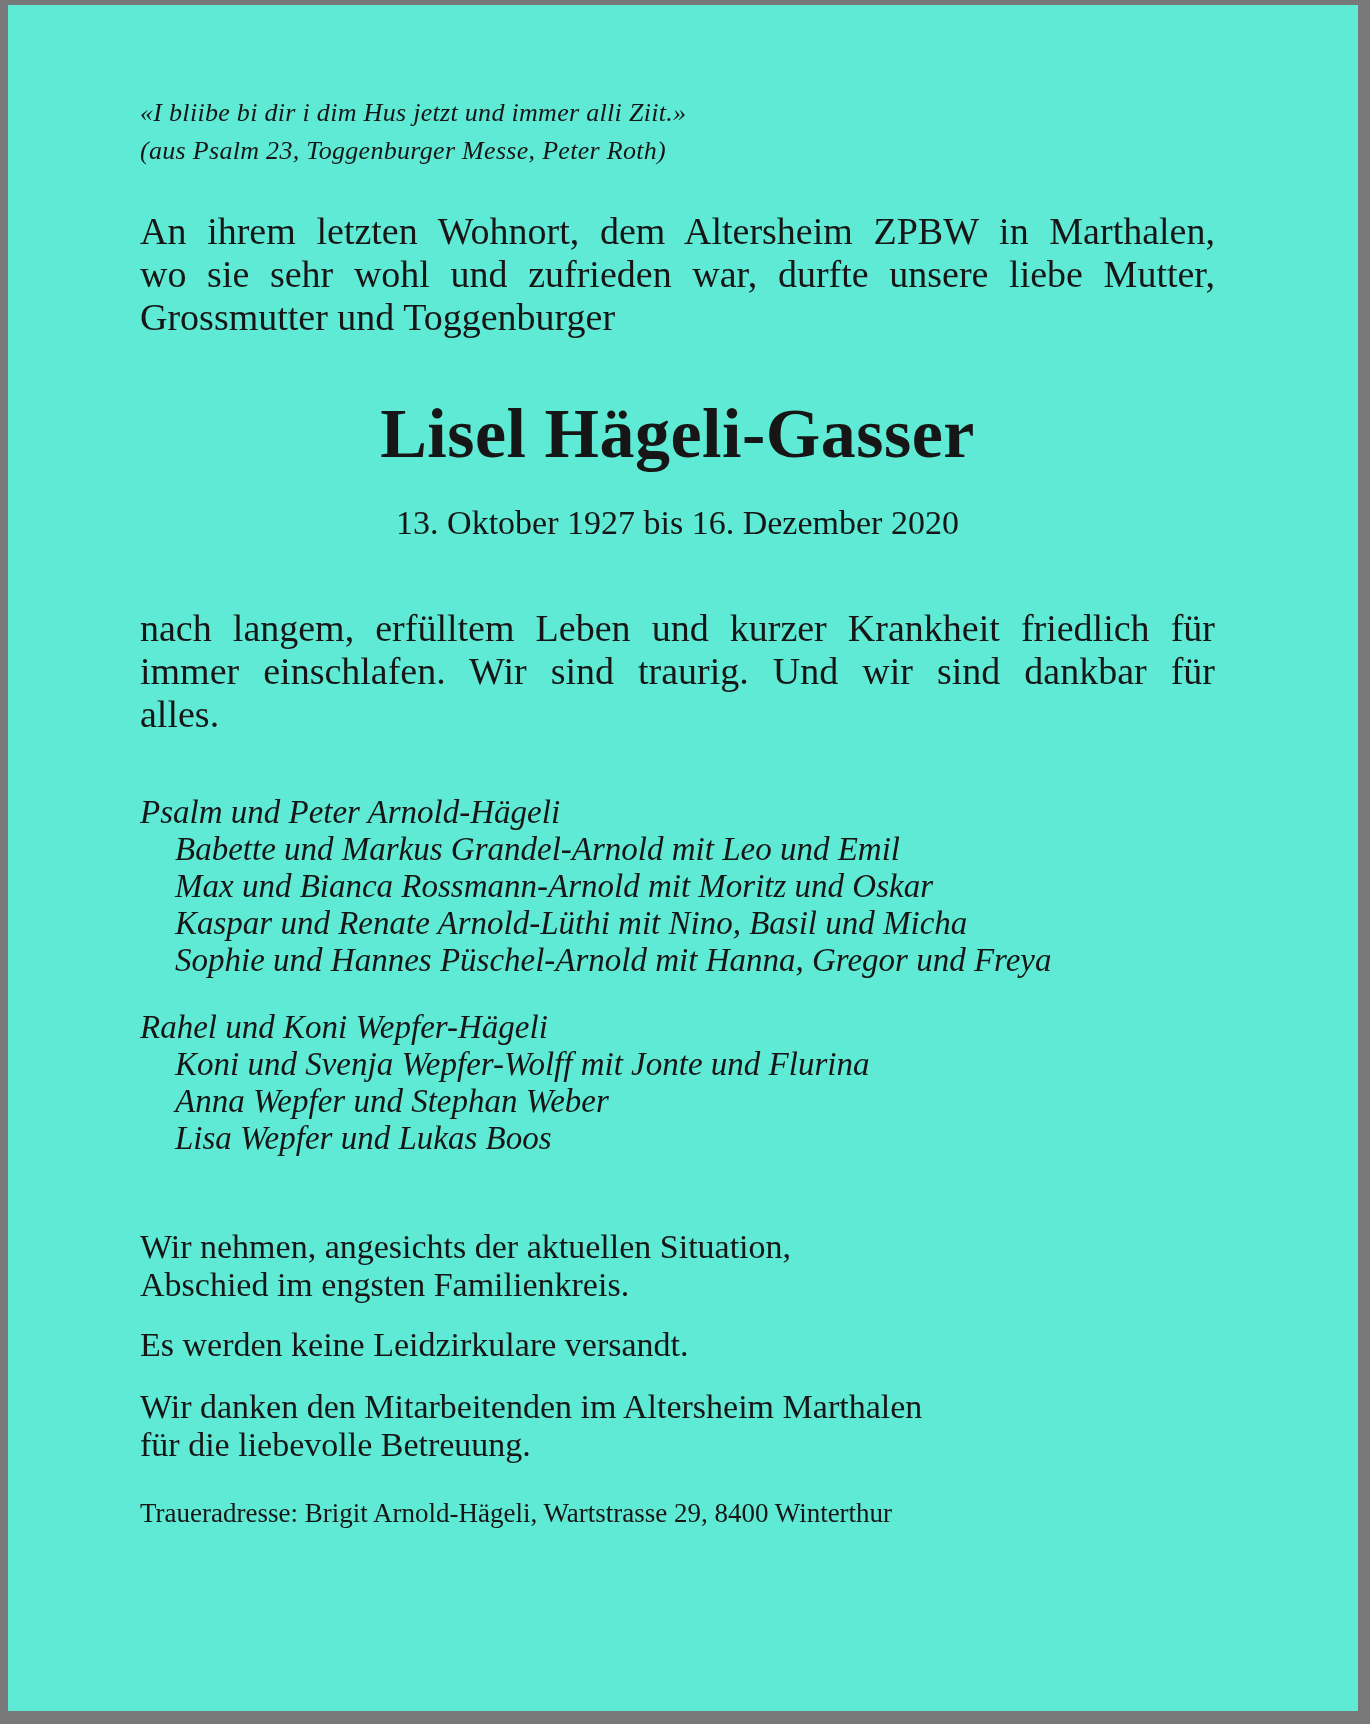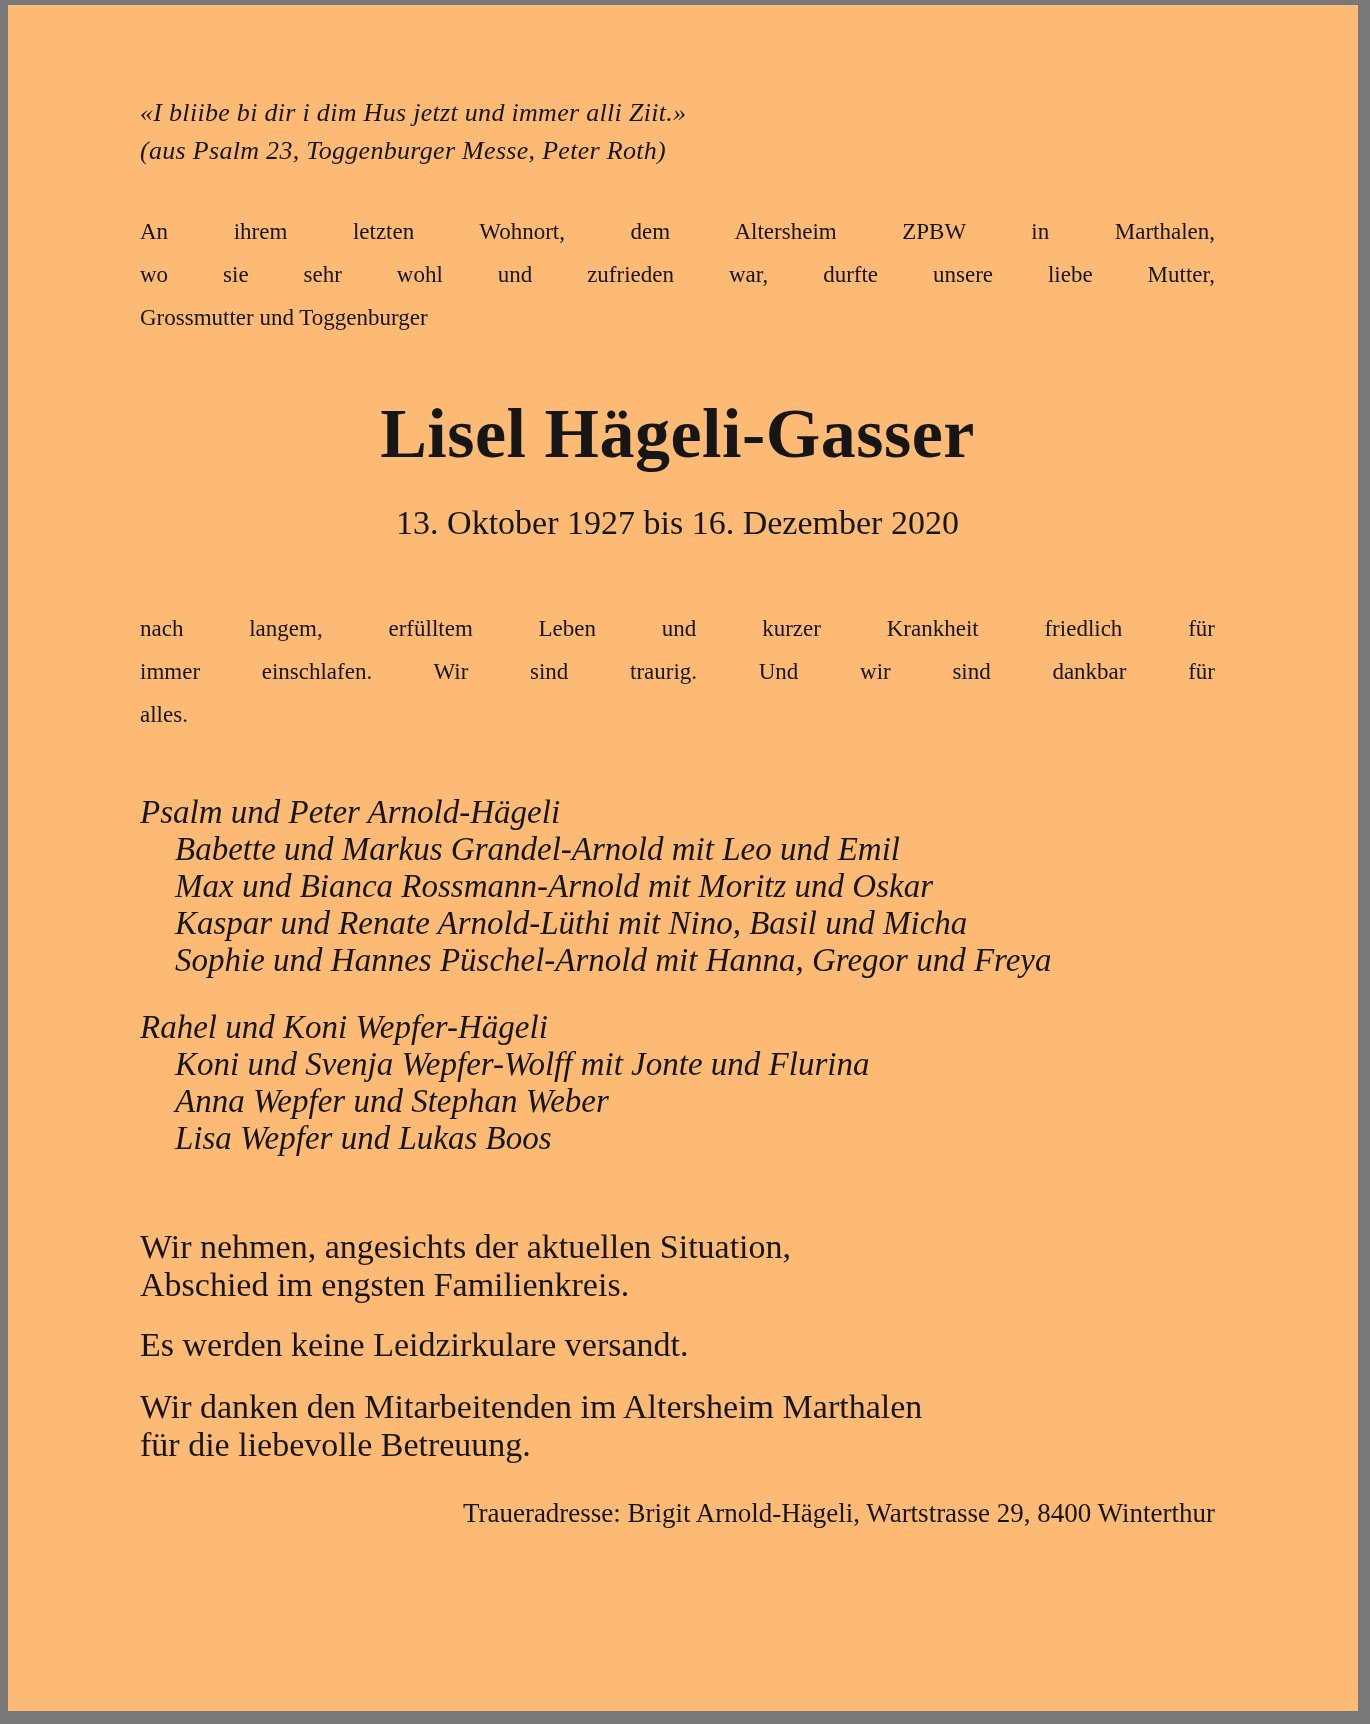--- a/index.html
+++ b/index.html
@@ -14,37 +14,37 @@
     font-family: "Liberation Serif", "DejaVu Serif", serif;
     color: #161616;
     overflow: hidden;
   }
   .sheet {
     position: absolute;
     top: 5px;
     left: 8px;
     right: 12px;
     bottom: 13px;
-    background: #fdba74;
+    background: #5eead4;
   }
   .content {
     padding-left: 132px;
     padding-right: 143px;
   }
   
   .quote {
     margin-top: 89px;
     font-style: italic;
     font-size: 26px;
     line-height: 38px;
     letter-spacing: 0.3px;
   }
   
   .para {
-    font-size: 23px;
+    font-size: 38px;
     line-height: 43px;
   }
   .intro { margin-top: 40px; }
   .obituary { margin-top: 64px; }
   .jline {
     text-align: justify;
     text-align-last: justify;
     white-space: nowrap;
   }
   .pline {
@@ -83,21 +83,21 @@
     font-size: 34px;
     line-height: 38px;
   }
   .notice { white-space: pre-line; }
   .notice-1 { margin-top: 71px; }
   .notice-2 { margin-top: 22px; }
   .notice-3 { margin-top: 24px; }
   .notice-4 { margin-top: 19px; }
   .address {
     margin-top: 33px;
-    text-align: right;
+    text-align: left;
     font-size: 27px;
     line-height: 32px;
   }
 </style>
 </head>
 <body>
 
 <div class="sheet">
   <div class="content">
 

